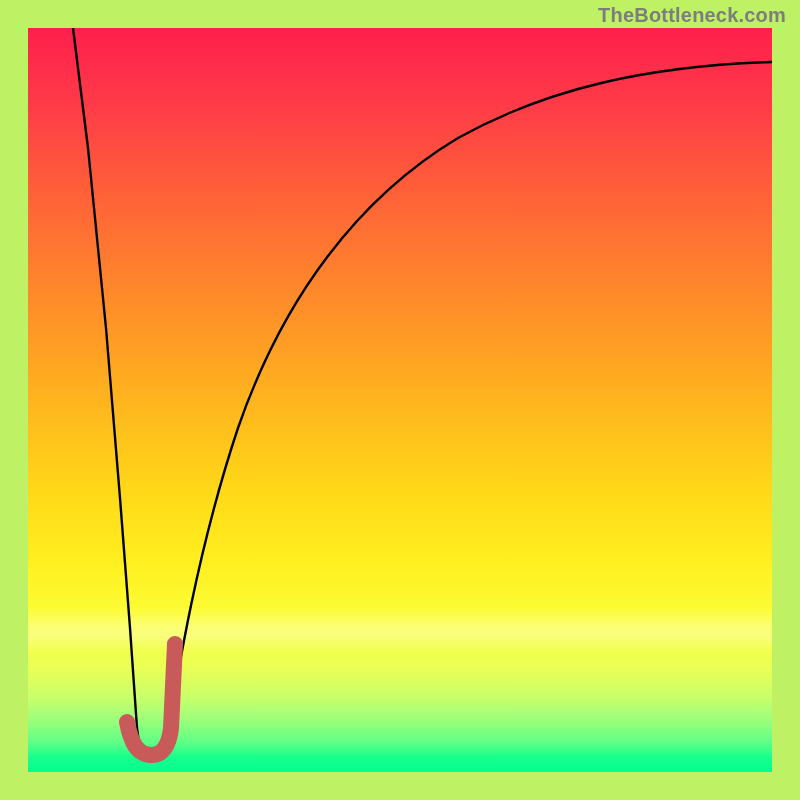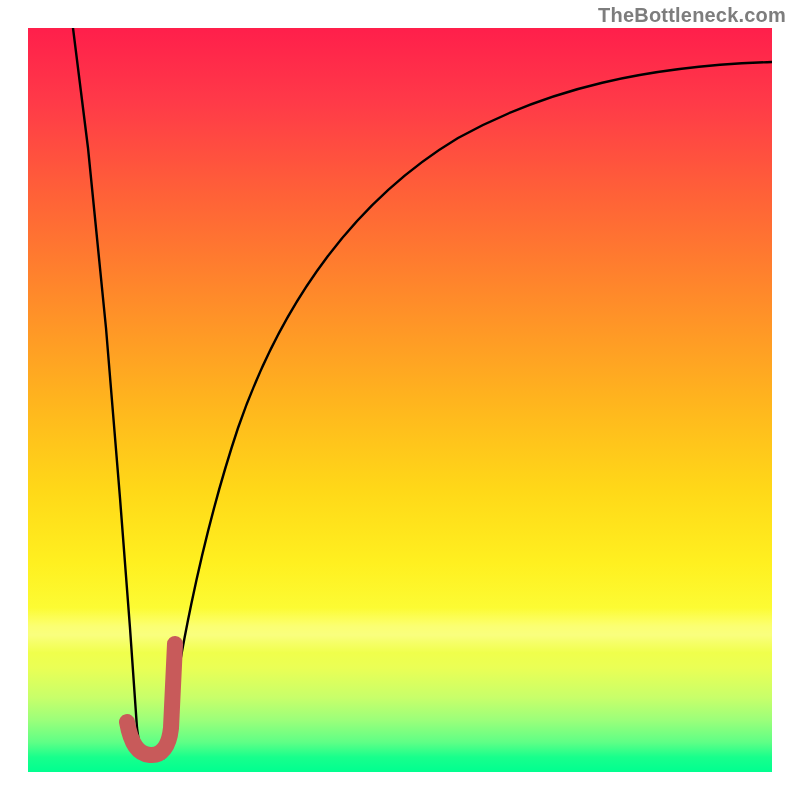--- a/index.html
+++ b/index.html
@@ -9,21 +9,21 @@
     height: 800px;
     background: #000;
     overflow: hidden;
   }
   .frame {
     position: absolute;
     top: 0;
     left: 0;
     width: 800px;
     height: 800px;
-    background: #ffffff;
+    background: #bef264;
   }
   .plot-area {
     position: absolute;
     top: 28px;
     left: 28px;
     width: 744px;
     height: 744px;
     overflow: hidden;
   }
   .gradient {

